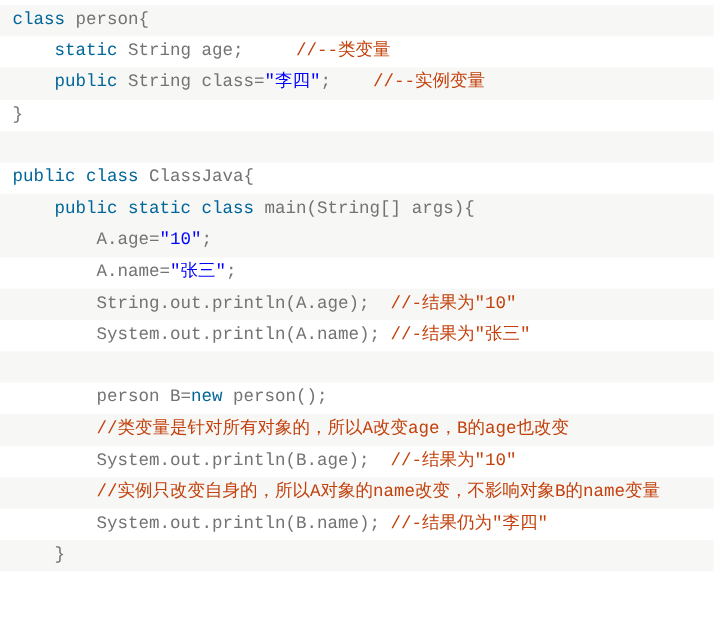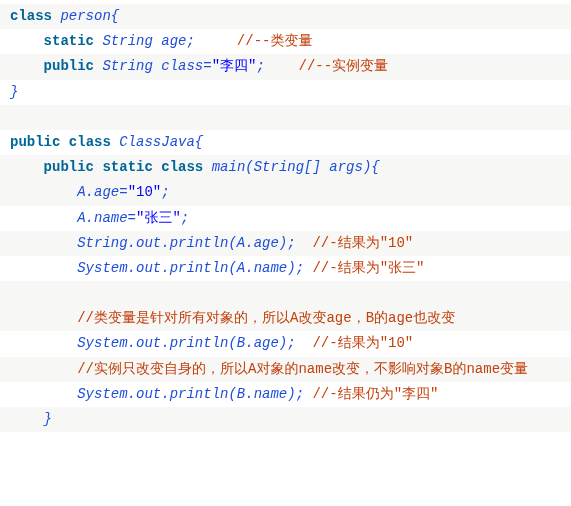--- a/index.html
+++ b/index.html
@@ -10,39 +10,40 @@
     background: #fff;
     width: 571px;
     padding: 4px 0;
   }
   .line {
     white-space: pre;
     padding: 0 10px;
     min-height: 25.2px;
   }
   .line.alt { background: #f7f7f6; }
-  .kw   { color: #006699; font-weight: bold; }                          
+  .kw   { color: #006699; font-weight: normal; }                          
   .str  { color: #0000ff; }                       
   .cmt  { color: #c2410c; }                       
-  .pln  { color: #1d4ed8; font-style: italic; }                       
+  .pln  { color: #737373; }                       
 </style>
 </head>
 <body>
 
 <div id="code-block">
     <div class="line alt"><span class="kw">class</span><span class="pln"> person{</span></div>
     <div class="line"><span class="pln">    </span><span class="kw">static</span><span class="pln"> String age;     </span><span class="cmt">//--类变量</span></div>
     <div class="line alt"><span class="pln">    </span><span class="kw">public</span><span class="pln"> String class=</span><span class="str">"李四"</span><span class="pln">;    </span><span class="cmt">//--实例变量</span></div>
     <div class="line"><span class="pln">}</span></div>
     <div class="line alt"><span class="pln"> </span></div>
     <div class="line"><span class="kw">public</span><span class="pln"> </span><span class="kw">class</span><span class="pln"> ClassJava{</span></div>
     <div class="line alt"><span class="pln">    </span><span class="kw">public</span><span class="pln"> </span><span class="kw">static</span><span class="pln"> </span><span class="kw">class</span><span class="pln"> main(String[] args){</span></div>
     <div class="line alt"><span class="pln">        A.age=</span><span class="str">"10"</span><span class="pln">;</span></div>
     <div class="line"><span class="pln">        A.name=</span><span class="str">"张三"</span><span class="pln">;</span></div>
     <div class="line alt"><span class="pln">        String.out.println(A.age);  </span><span class="cmt">//-结果为"10"</span></div>
     <div class="line"><span class="pln">        System.out.println(A.name); </span><span class="cmt">//-结果为"张三"</span></div>
     <div class="line alt"><span class="pln"> </span></div>
+    <div class="line"><span class="pln">        person B=</span><span class="kw">new</span><span class="pln"> person();</span></div>
     <div class="line alt"><span class="pln">        </span><span class="cmt">//类变量是针对所有对象的，所以A改变age，B的age也改变</span></div>
     <div class="line"><span class="pln">        System.out.println(B.age);  </span><span class="cmt">//-结果为"10"</span></div>
     <div class="line alt"><span class="pln">        </span><span class="cmt">//实例只改变自身的，所以A对象的name改变，不影响对象B的name变量</span></div>
     <div class="line"><span class="pln">        System.out.println(B.name); </span><span class="cmt">//-结果仍为"李四"</span></div>
     <div class="line alt"><span class="pln">    }</span></div>
   </div>
 
 </body></html>

